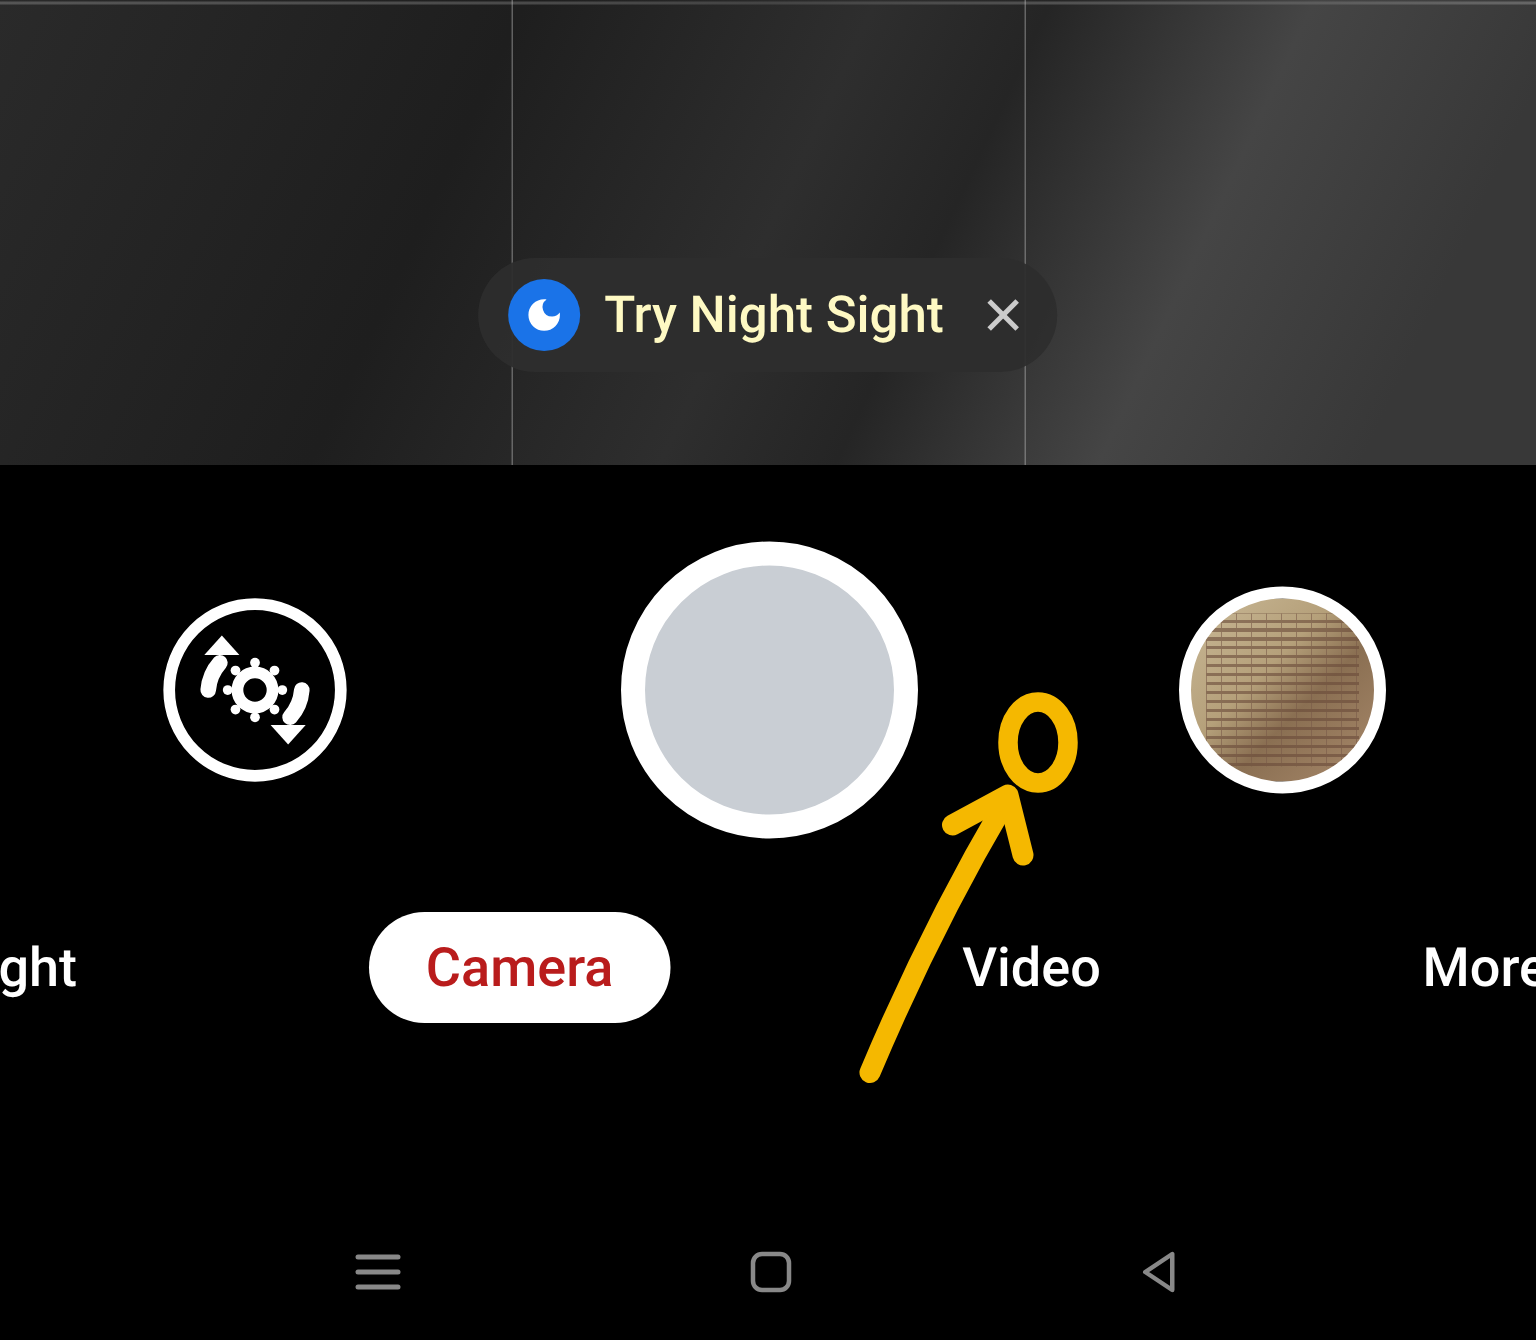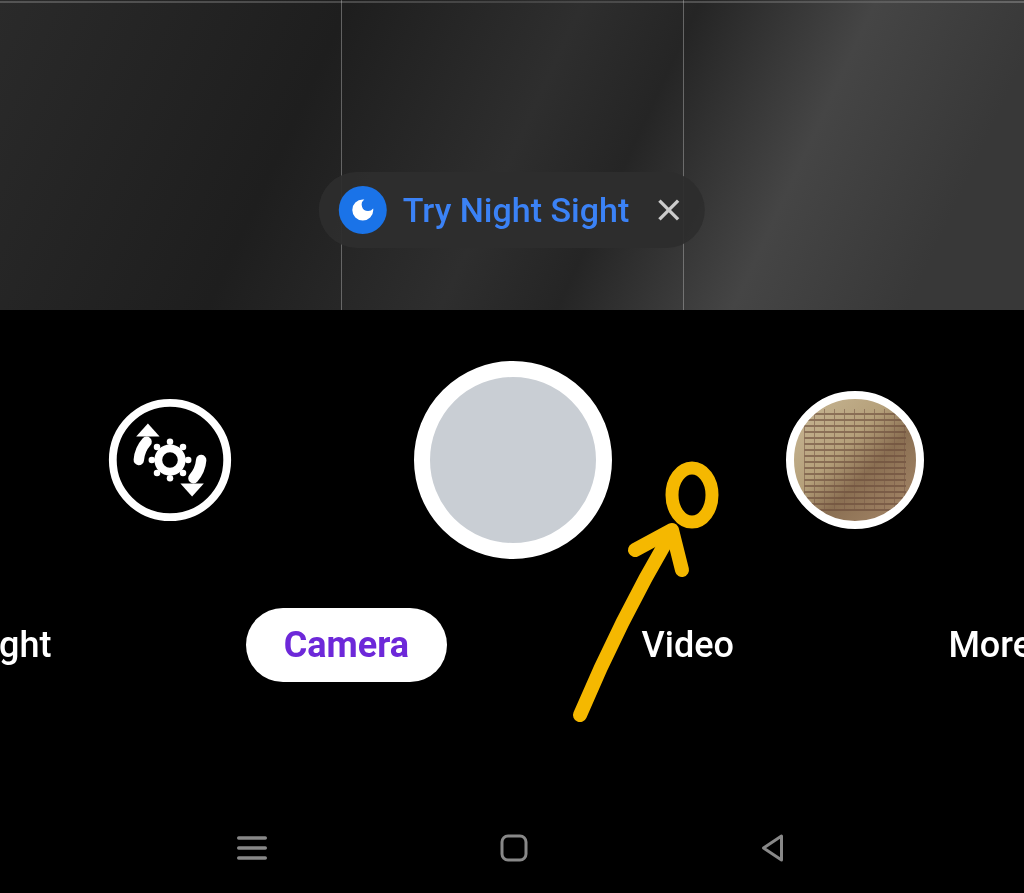--- a/index.html
+++ b/index.html
@@ -58,21 +58,21 @@
       border-radius: 50%;
       display: flex;
       align-items: center;
       justify-content: center;
     }
     .moon-icon svg {
       width: 28px;
       height: 28px;
     }
     .chip-text {
-      color: #3b82f6;
+      color: #fef9c3;
       font-size: 34px;
       font-weight: 500;
     }
     .close-btn {
       display: flex;
       align-items: center;
       justify-content: center;
       margin-left: 8px;
       cursor: pointer;
     }
@@ -145,24 +145,23 @@
     .mode-item.cutoff-left {
       margin-left: -32px;
       padding-left: 0;
     }
     .mode-item.cutoff-right {
       margin-right: -8px;
       padding-right: 0;
     }
     .mode-item.active {
       background: #fff;
-      color: #6d28d9;
+      color: #b91c1c;
       border-radius: 50px;
       padding: 16px 38px;
-      font-weight: bold;
     }
     .annotation {
       position: absolute;
       pointer-events: none;
       z-index: 100;
     }
     .nav-bar {
       position: absolute;
       bottom: 0;
       left: 0;

